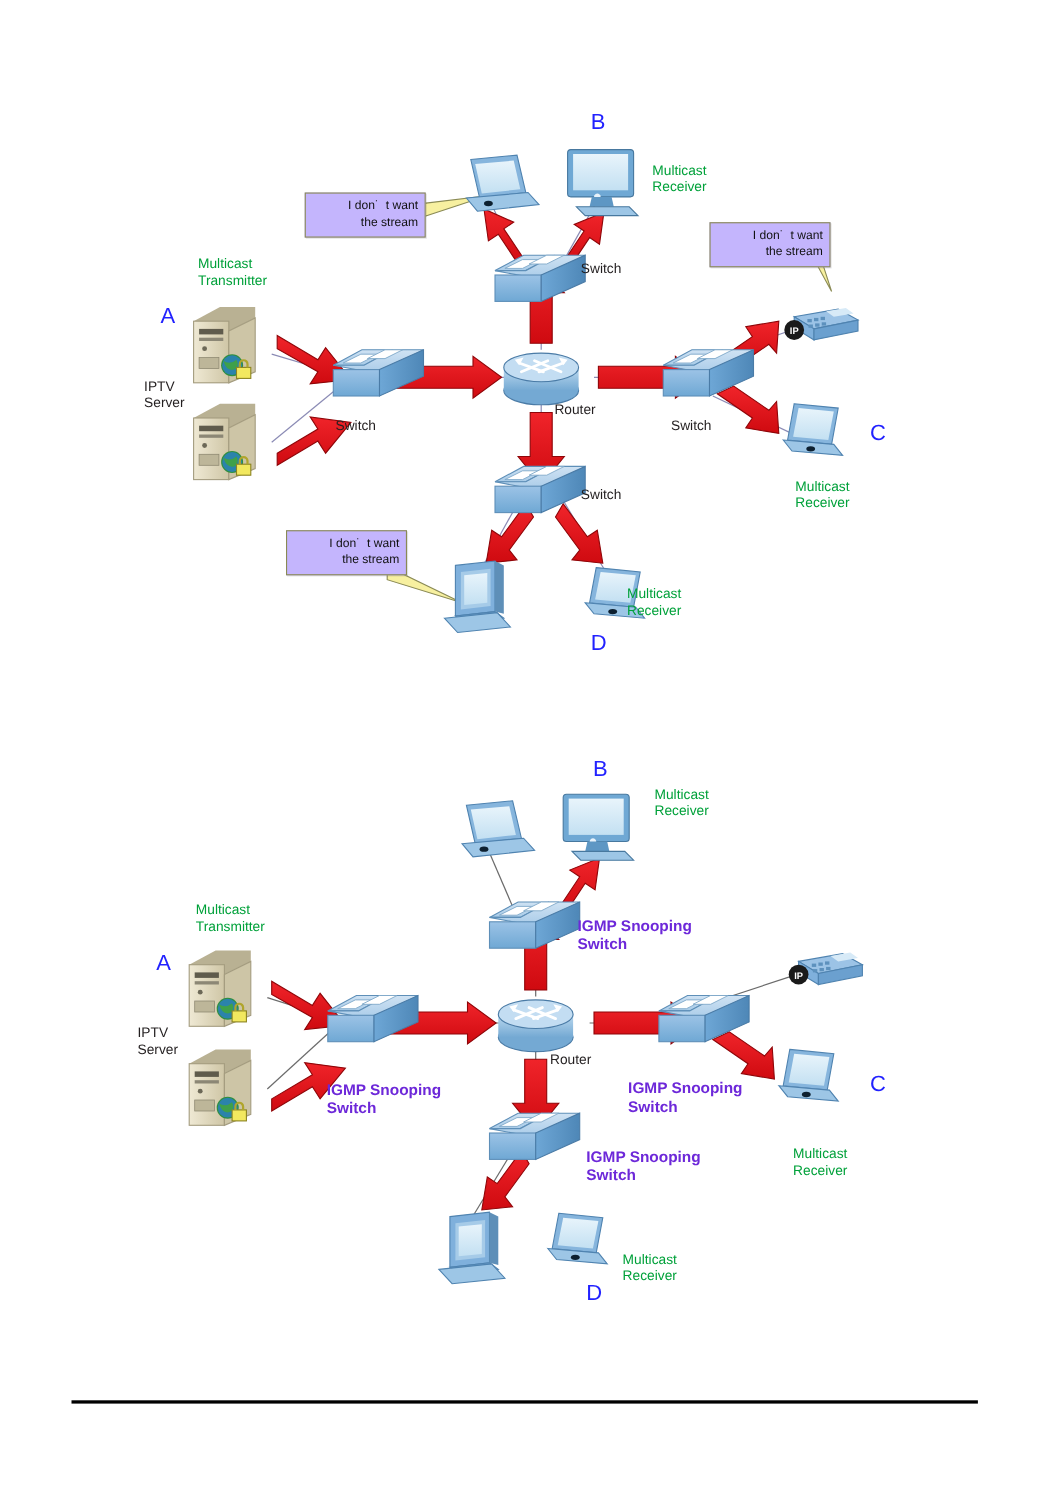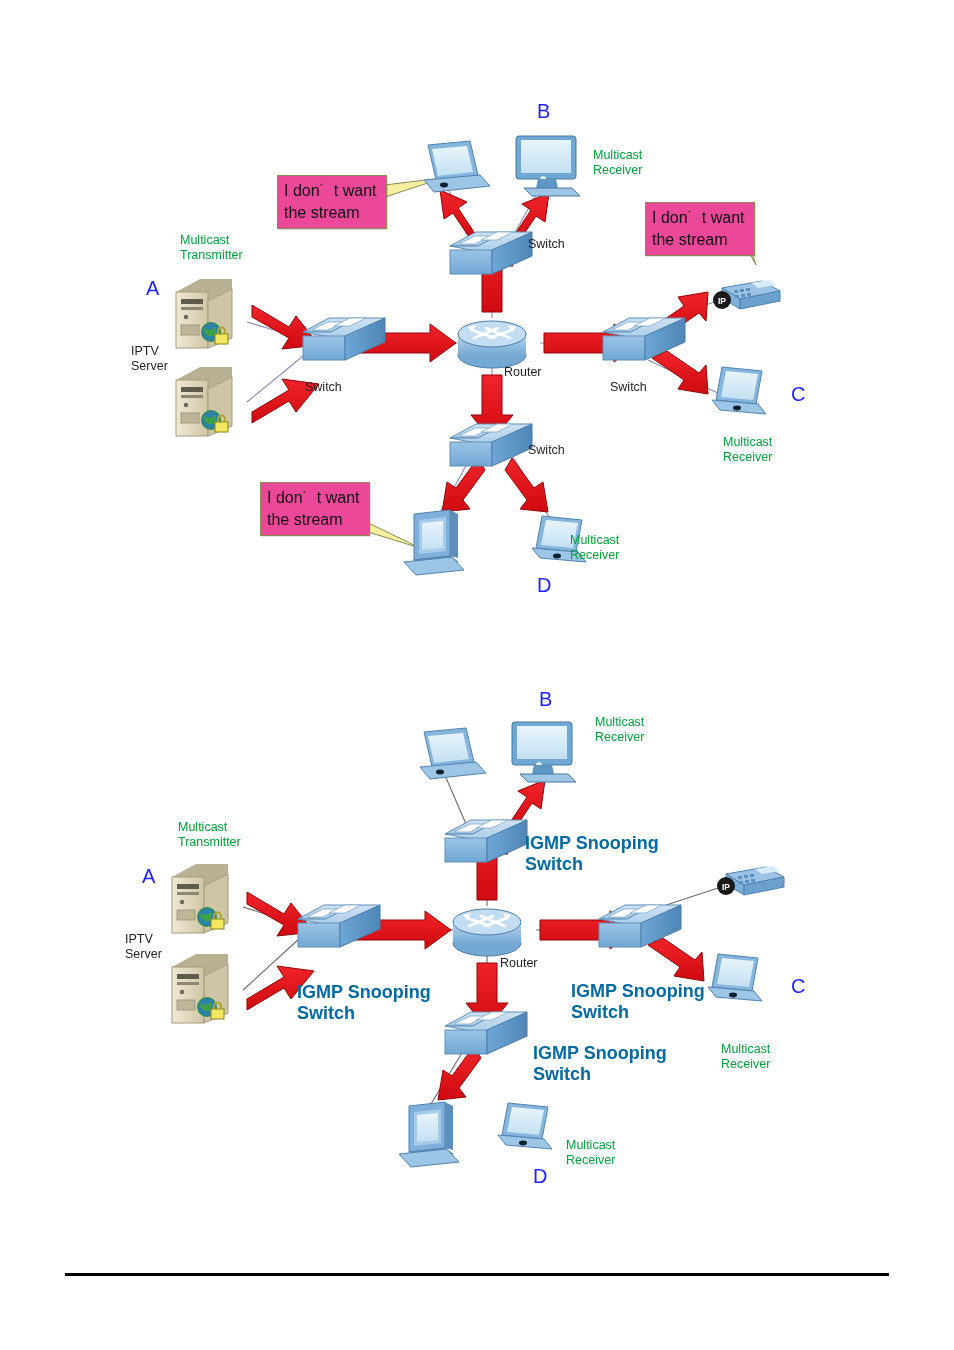--- a/index.html
+++ b/index.html
@@ -3,26 +3,26 @@
 <meta charset="utf-8">
 <style>
   html,body{margin:0;padding:0;background:#ffffff;}
   body{width:954px;height:1350px;position:relative;font-family:"Liberation Sans",sans-serif;overflow:hidden;}
   .page{position:absolute;inset:0;background:#fff;}
   .diagram{position:absolute;left:0;width:954px;}
   #diagram-1{top:0;height:650px;}
   #diagram-2{top:660px;height:580px;}
   .lbl{position:absolute;white-space:pre;line-height:1.18;}
   .lbl-green{color:#00a13a;font-size:12.5px;font-weight:normal;}
-  .lbl-blue{color:#0369a1;font-size:18px;font-weight:bold;}
+  .lbl-blue{color:#6d28d9;font-size:14px;font-weight:bold;}
   .lbl-blue-big{color:#2222ff;font-size:20px;}
   .lbl-dark{color:#231f20;font-size:12.5px;}
-  .callout{position:absolute;background:#ec4899;border:1px solid #8a8a55;
-           font-size:16px;color:#111;padding:4px 6px 5px 6px;line-height:1.35;
-           box-shadow:1px 1px 0 rgba(0,0,0,.12);white-space:pre;}
+  .callout{position:absolute;background:#c4b5fd;border:1px solid #8a8a55;
+           font-size:11px;color:#111;padding:4px 6px 5px 6px;line-height:1.35;
+           box-shadow:1px 1px 0 rgba(0,0,0,.12);white-space:pre;text-align:right;}
   svg{position:absolute;left:0;top:0;overflow:visible;}
   .hr{position:absolute;left:65px;width:824px;height:3px;background:#000;top:1273px;}
 </style>
 </head>
 <body>
 
 <div class="page">
 
 <div class="diagram" id="diagram-1">
 

